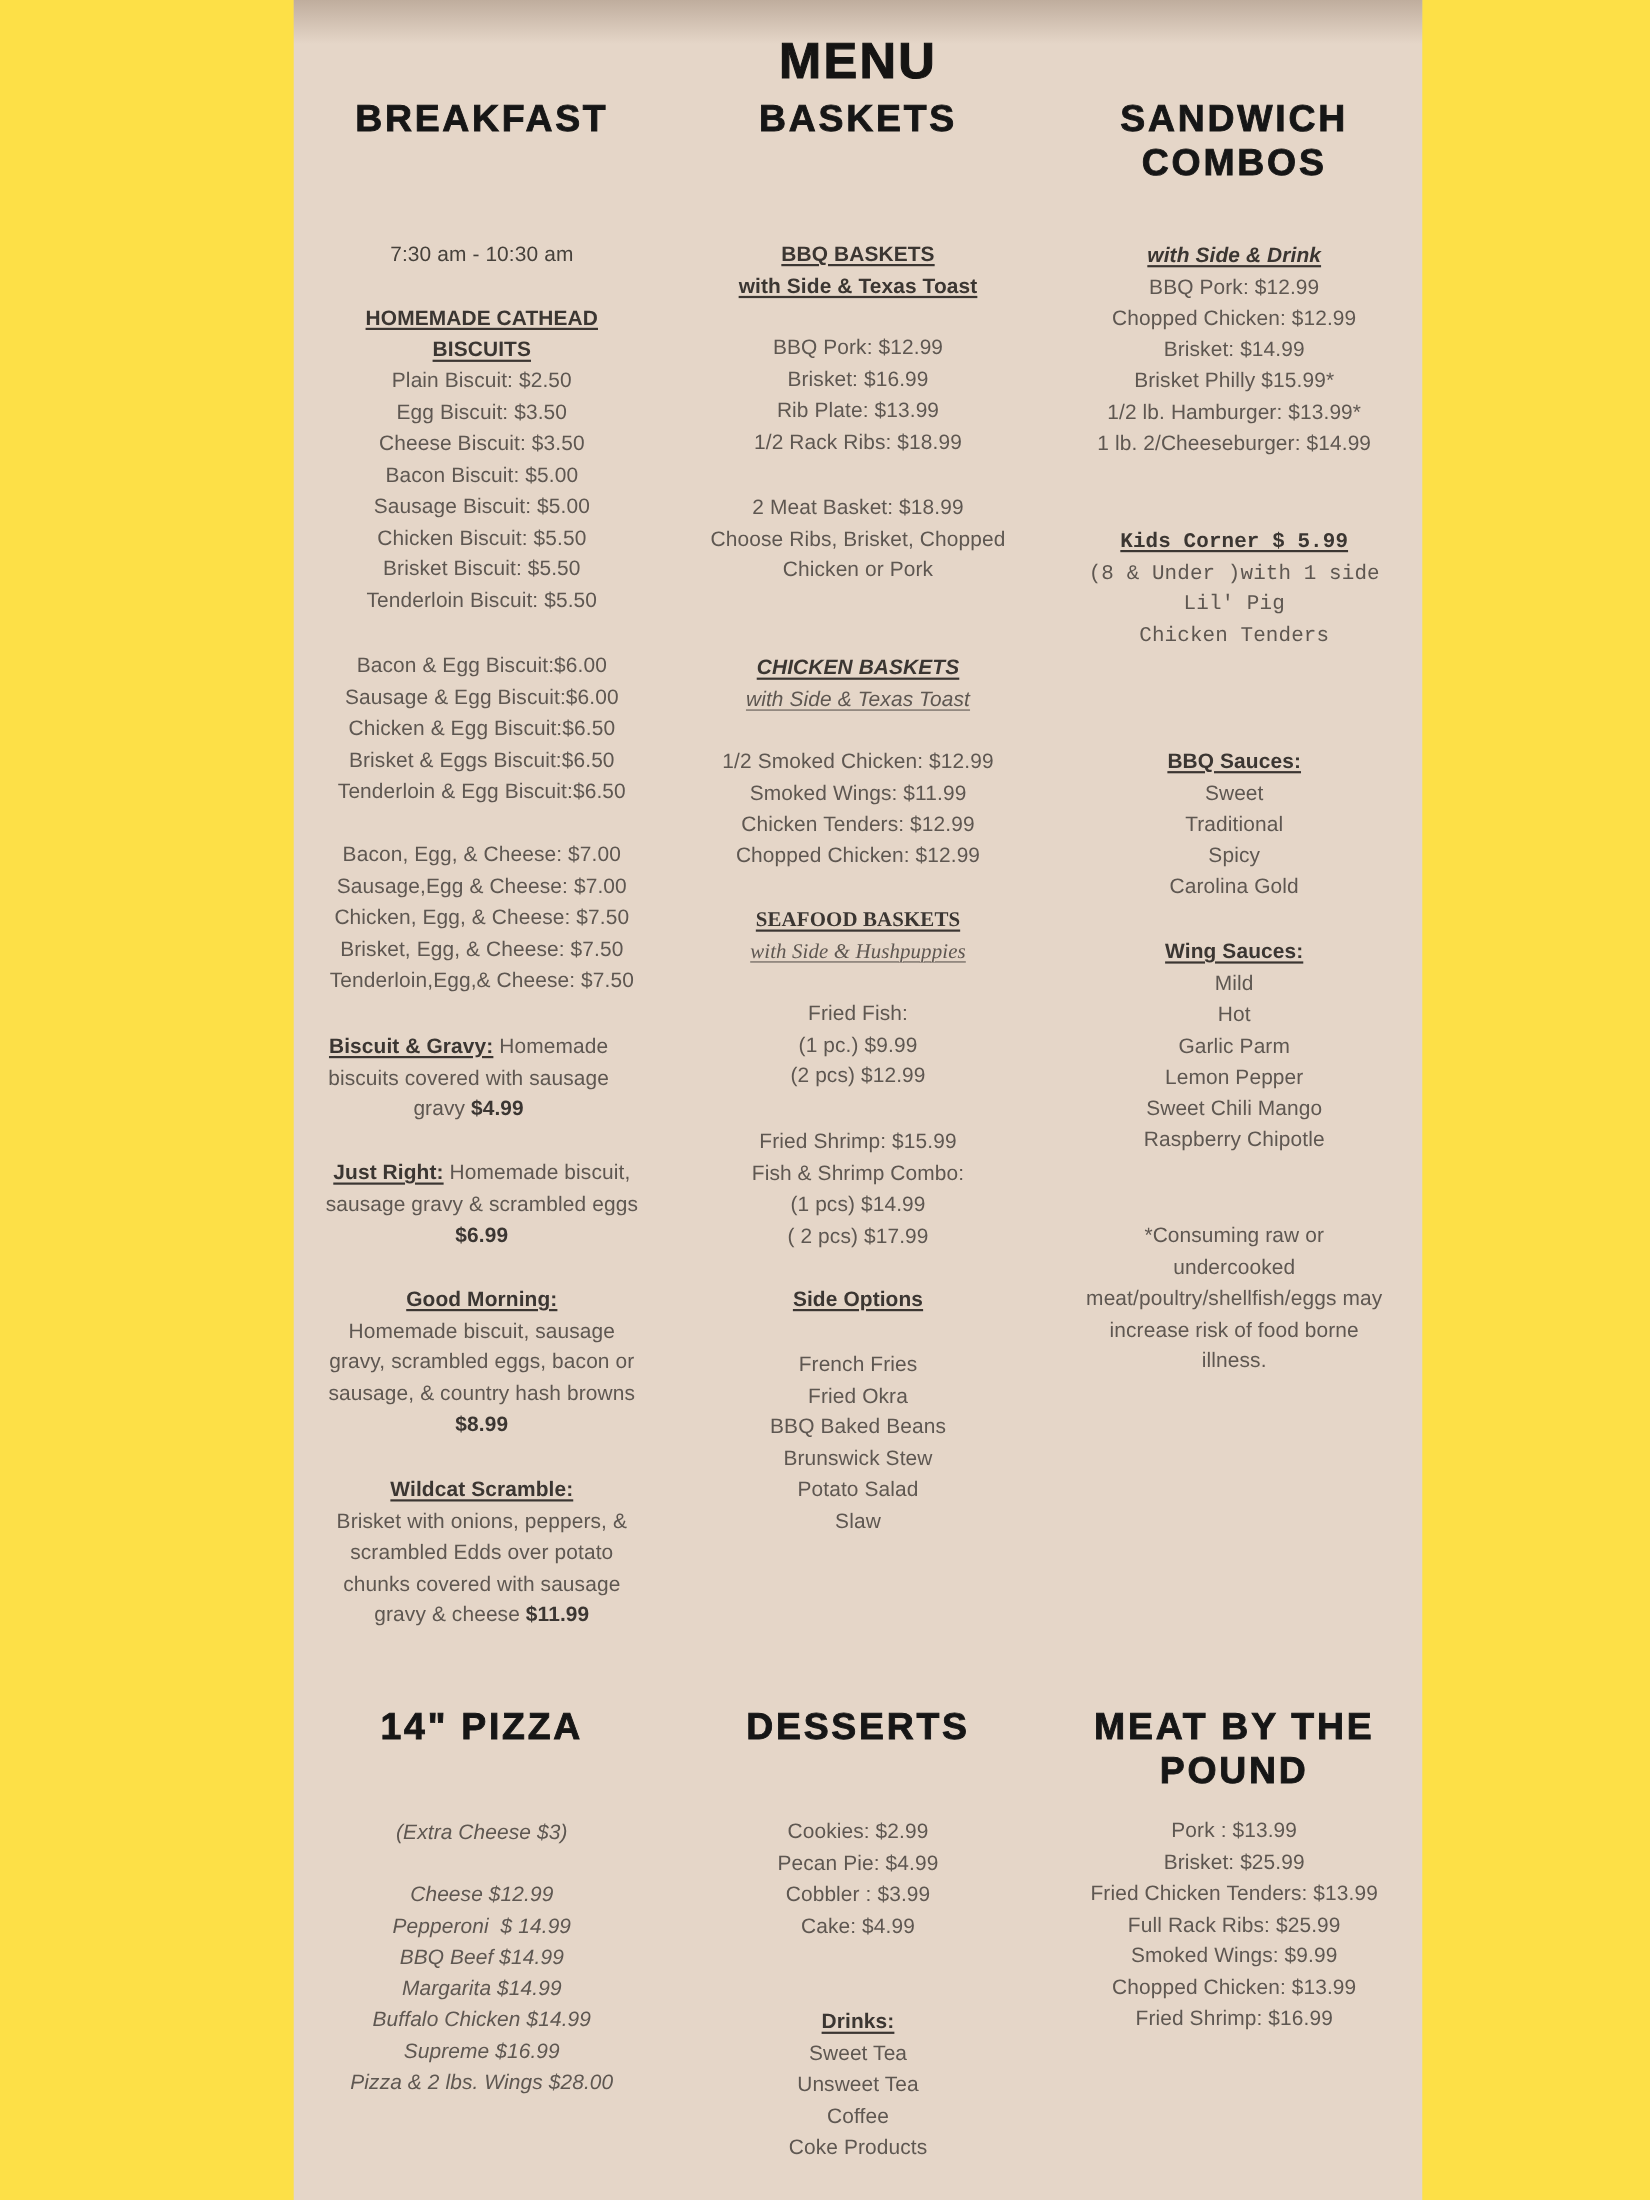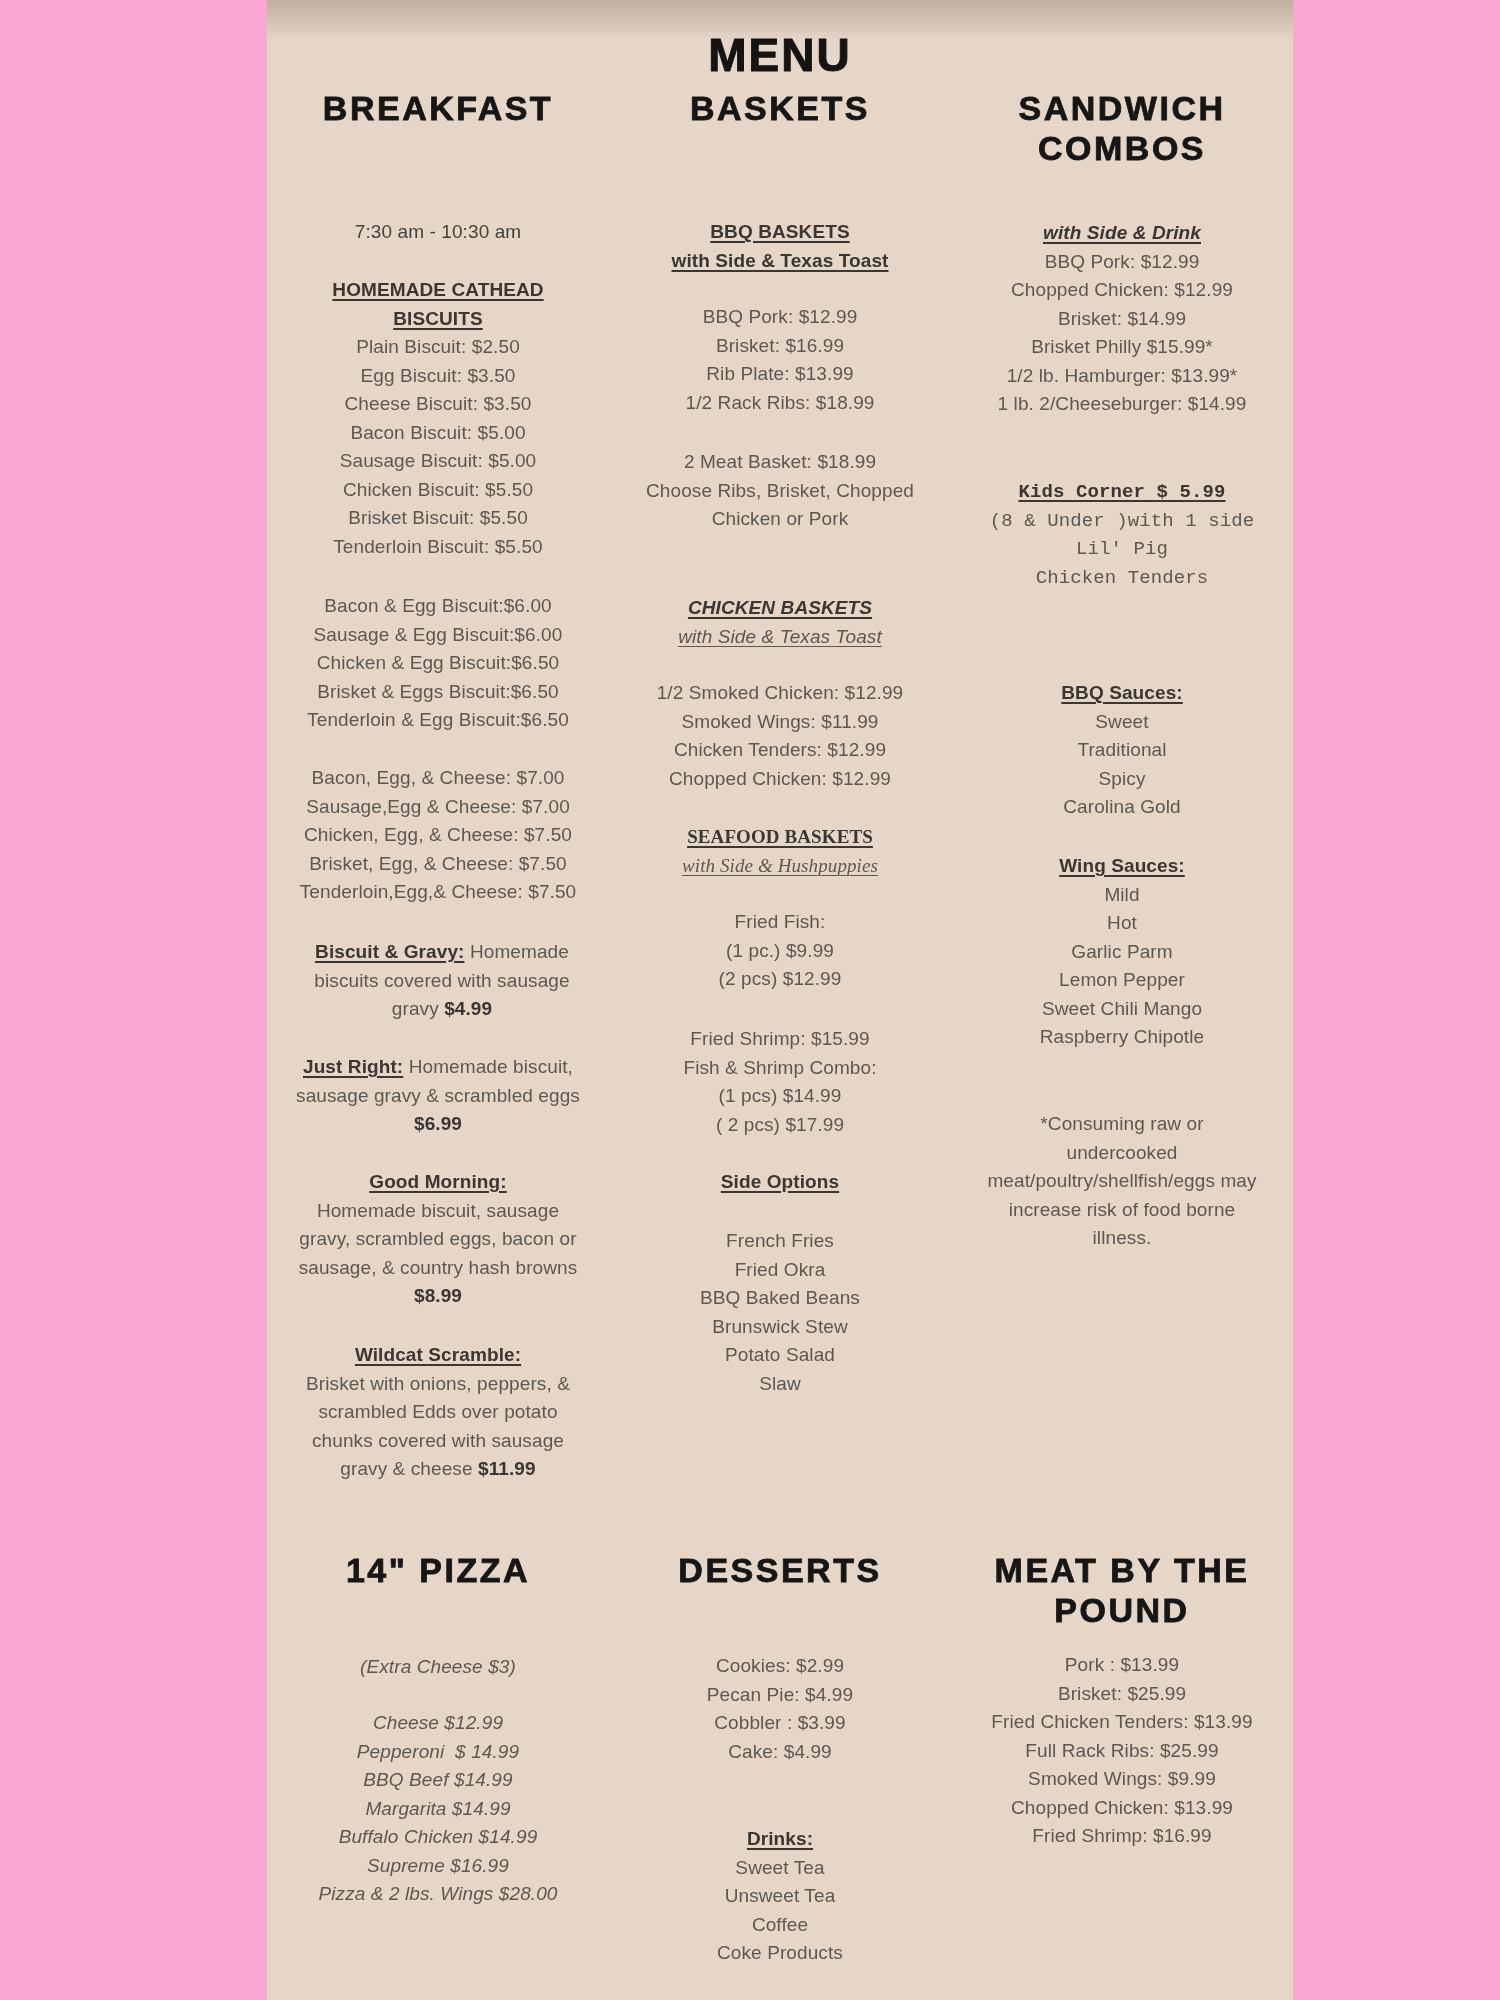--- a/index.html
+++ b/index.html
@@ -1,18 +1,18 @@
 <!DOCTYPE html>
 <html><head>
 <meta charset="utf-8">
 <style>
   html,body { margin:0; padding:0; }
   .canvas {
     position:relative; width:1500px; height:2000px;
-    background:#f9a8d4; overflow:hidden;
+    background:#fde047; overflow:hidden;
     font-family:"Liberation Sans", sans-serif;
   }
   .sheet {
     position:absolute; left:267px; top:0; width:1026px; height:2000px;
     background:#e5d6c8;
   }
   .sheet-shadow {
     position:absolute; left:267px; top:0; width:1026px; height:40px;
     background:linear-gradient(180deg, rgba(121,97,78,0.35), rgba(121,97,78,0));
   }
@@ -83,21 +83,21 @@
     <p>Brisket &amp; Eggs Biscuit:$6.50</p>
     <p>Tenderloin &amp; Egg Biscuit:$6.50</p>
   </div>
   <div class="blk" style="left:267px; top:764px;">
     <p>Bacon, Egg, &amp; Cheese: $7.00</p>
     <p>Sausage,Egg &amp; Cheese: $7.00</p>
     <p>Chicken, Egg, &amp; Cheese: $7.50</p>
     <p>Brisket, Egg, &amp; Cheese: $7.50</p>
     <p>Tenderloin,Egg,&amp; Cheese: $7.50</p>
   </div>
-  <div class="blk" style="left:271px; top:938px;">
+  <div class="blk" style="left:255px; top:938px;">
     <p class="para"><span class="bhd">Biscuit &amp; Gravy:</span><span> Homemade biscuits covered with sausage gravy </span><strong>$4.99</strong></p>
   </div>
   <div class="blk" style="left:267px; top:1053px;">
     <p class="para"><span class="bhd">Just Right:</span><span> Homemade biscuit, sausage gravy &amp; scrambled eggs </span><strong>$6.99</strong></p>
   </div>
   <div class="blk" style="left:267px; top:1168px;">
     <p class="hd">Good Morning:</p>
     <p class="para"><span>Homemade biscuit, sausage gravy, scrambled eggs, bacon or sausage, &amp; country hash browns </span><strong>$8.99</strong></p>
   </div>
   <div class="blk" style="left:267px; top:1341px;">

